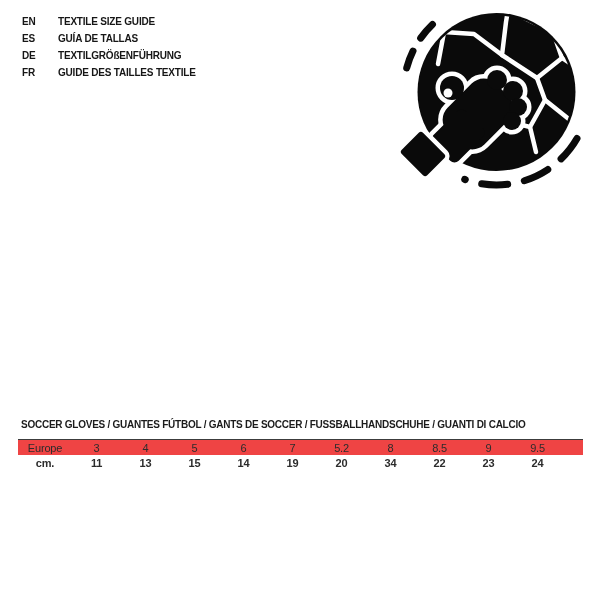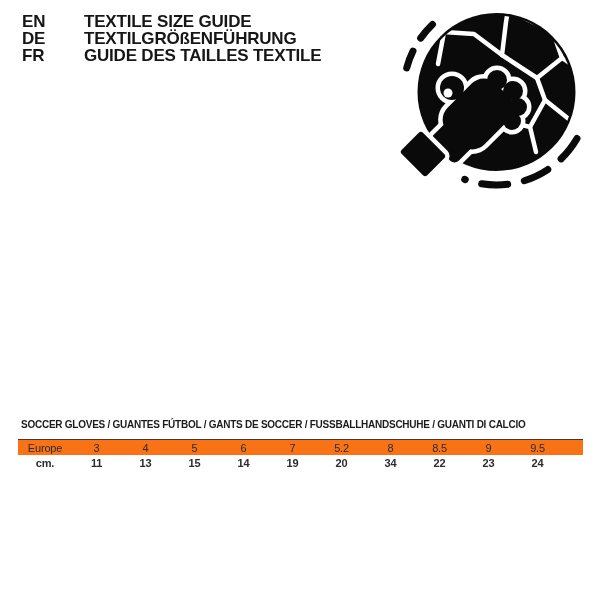--- a/index.html
+++ b/index.html
@@ -12,25 +12,24 @@
   }
 
   
   .lang-list{
     position:absolute;left:22px;top:13px;
     color:#161616;
   }
   .lang-row{
     display:flex;
     height:17px;line-height:17px;
-    font-size:17px;font-weight:700;
+    font-size:10px;font-weight:700;
     letter-spacing:-0.2px;
     font-stretch:condensed;
     white-space:nowrap;
-    gap:26px;
   }
   .lang-code{display:inline-block;width:36px;}
 
   
   .glove-icon{
     position:absolute;left:398px;top:8px;
     width:190px;height:190px;
   }
 
   
@@ -57,32 +56,36 @@
     color:#2c2c2c;
   }
   table.size-table td{
     height:15px;
     padding:0;
     text-align:center;
     vertical-align:middle;
     white-space:nowrap;
   }
   td.row-label{text-align:left;padding-left:4px;}
-  tr.row-header td{background:#f97316;}
+  tr.row-header td{background:#ef4444;}
   tr.row-values td{background:#ffffff;font-weight:bold;}
 </style>
 </head>
 <body>
 
 <div class="canvas">
 
   <div class="lang-list">
     <div class="lang-row">
       <span class="lang-code">EN</span>
       <span class="lang-label">TEXTILE SIZE GUIDE</span>
+    </div>
+    <div class="lang-row">
+      <span class="lang-code">ES</span>
+      <span class="lang-label">GUÍA DE TALLAS</span>
     </div>
     <div class="lang-row">
       <span class="lang-code">DE</span>
       <span class="lang-label">TEXTILGRÖßENFÜHRUNG</span>
     </div>
     <div class="lang-row">
       <span class="lang-code">FR</span>
       <span class="lang-label">GUIDE DES TAILLES TEXTILE</span>
     </div>
   </div>

